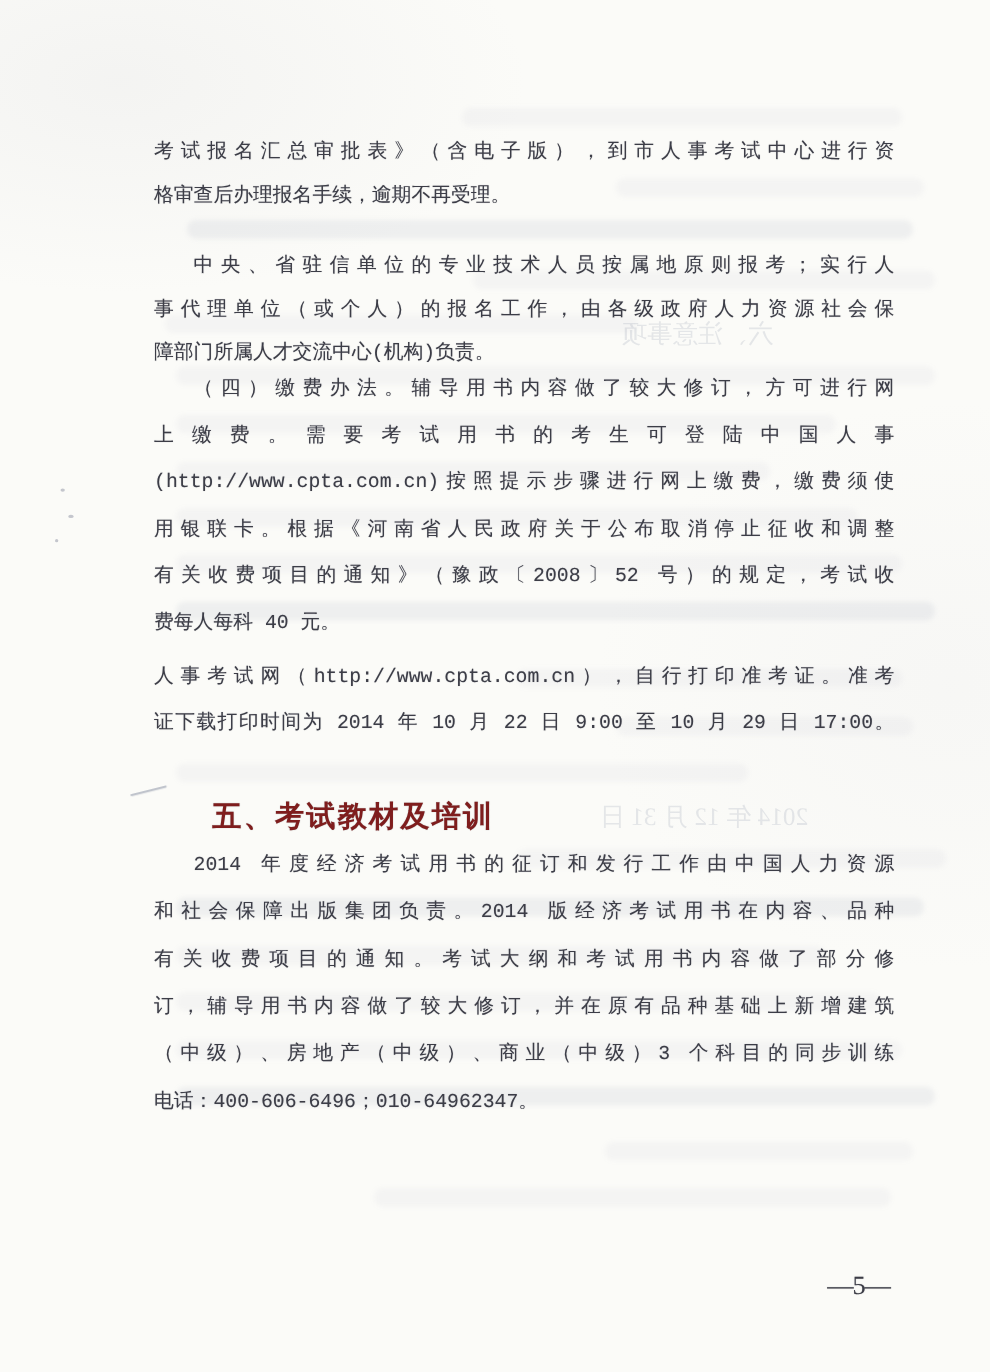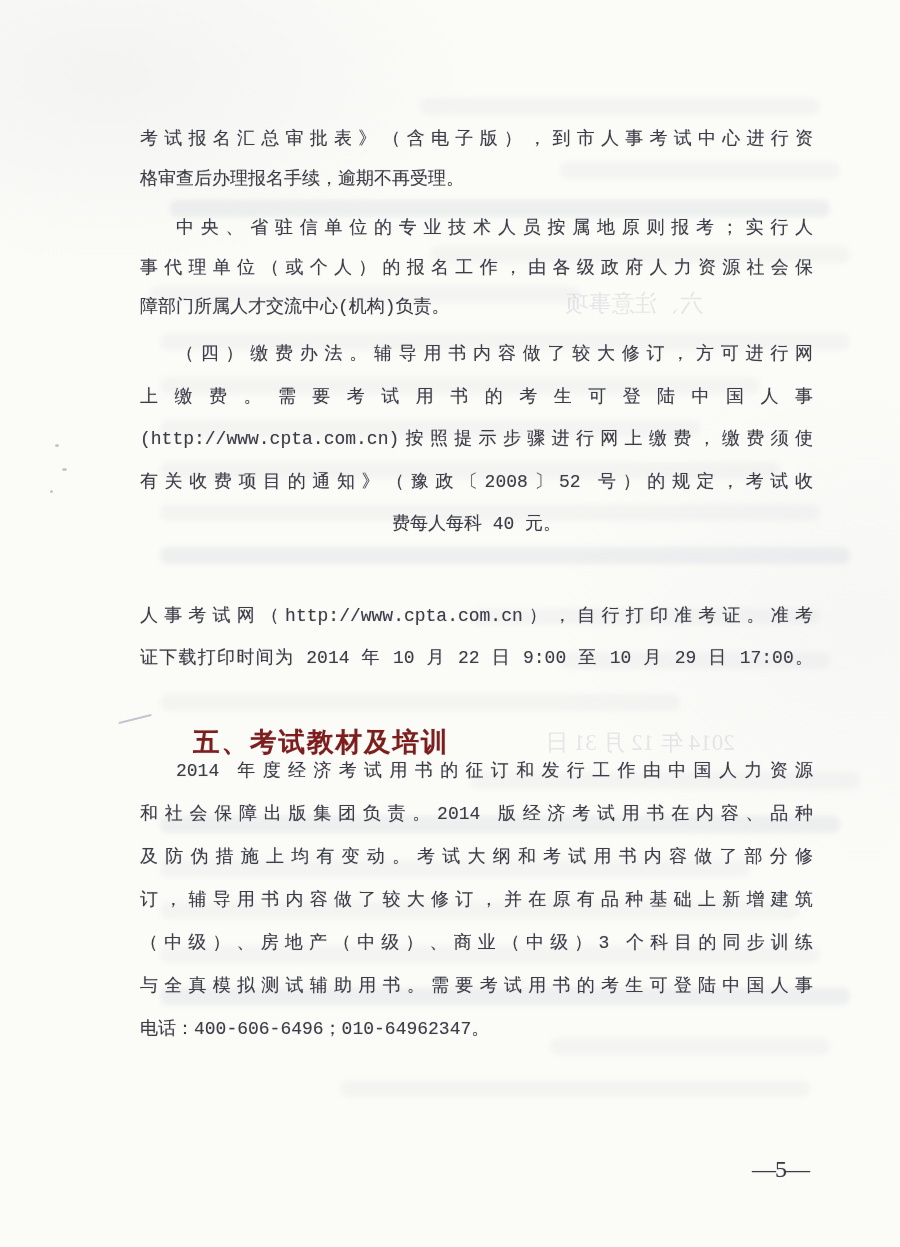--- a/index.html
+++ b/index.html
@@ -17,31 +17,31 @@
   .para{position:absolute;left:0;width:673px;color:#3c3d47;}
   .line{
     font-size:18px;
     white-space:normal;
     text-shadow:0 0 1px rgba(60,62,75,0.35);
     font-family:Liberation Mono, monospace;
   }
   .just{text-align:justify;text-align-last:justify;}
   .ind{text-indent:2em;}
   #para-continuation{top:120px;}  #para-continuation .line{line-height:39.5px;}
-  #para-agency{top:209px;}        #para-agency .line{line-height:39.5px;}
-  #para-payment{top:333px;}       #para-payment .line{line-height:42.6px;text-align:center;}
+  #para-agency{top:223px;}        #para-agency .line{line-height:39.5px;}
+  #para-payment{top:333px;}       #para-payment .line{line-height:42.6px;}
   #para-admission-ticket{top:595px;} #para-admission-ticket .line{line-height:42.2px;}
   #heading-section-5{
     top:722px;position:absolute;left:0;width:673px;
     font-family:"Liberation Sans", sans-serif;
     font-weight:700;font-size:26.5px;line-height:40px;
     color:#7f1d1d;text-indent:2em;letter-spacing:2px;
     text-shadow:0 0 1px rgba(44,45,53,0.4);
   }
-  #para-textbooks{top:750px;}     #para-textbooks .line{line-height:43px;}
+  #para-textbooks{top:766px;}     #para-textbooks .line{line-height:43px;}
   
   .pagenum{
     position:absolute;left:752px;top:1156px;
     font-size:24px;color:#3c3d47;letter-spacing:-1px;
     text-shadow:0 0 1px rgba(60,62,75,0.35);
   }
   
   .streak{
     position:absolute;height:17px;border-radius:8px;
     background:rgba(115,125,155,0.05);
@@ -104,35 +104,35 @@
     </div>
     <div id="para-agency" class="para">
       <div class="line just ind">中央、省驻信单位的专业技术人员按属地原则报考；实行人</div>
       <div class="line just">事代理单位（或个人）的报名工作，由各级政府人力资源社会保</div>
       <div class="line">障部门所属人才交流中心(机构)负责。</div>
     </div>
     <div id="para-payment" class="para">
       <div class="line just ind">（四）缴费办法。辅导用书内容做了较大修订，方可进行网</div>
       <div class="line just">上缴费。需要考试用书的考生可登陆中国人事</div>
       <div class="line just">(http://www.cpta.com.cn)按照提示步骤进行网上缴费，缴费须使</div>
+      <div class="line just">用银联卡。根据《河南省人民政府关于公布取消停止征收和调整</div>
       <div class="line just">有关收费项目的通知》（豫政〔2008〕52 号）的规定，考试收</div>
       <div class="line">费每人每科 40 元。</div>
     </div>
     <div id="para-admission-ticket" class="para">
       <div class="line just">人事考试网（http://www.cpta.com.cn），自行打印准考证。准考</div>
       <div class="line just">证下载打印时间为 2014 年 10 月 22 日 9:00 至 10 月 29 日 17:00。</div>
     </div>
     <div id="heading-section-5">五、考试教材及培训</div>
     <div id="para-textbooks" class="para">
       <div class="line just ind">2014 年度经济考试用书的征订和发行工作由中国人力资源</div>
       <div class="line just">和社会保障出版集团负责。2014 版经济考试用书在内容、品种</div>
-      <div class="line just">及防伪措施上均有变动。考试大纲和考试用书内容做了部分修</div>
+      <div class="line just">有关收费项目的通知。考试大纲和考试用书内容做了部分修</div>
       <div class="line just">订，辅导用书内容做了较大修订，并在原有品种基础上新增建筑</div>
       <div class="line just">（中级）、房地产（中级）、商业（中级）3 个科目的同步训练</div>
-      <div class="line just">与全真模拟测试辅助用书。需要考试用书的考生可登陆中国人事</div>
       <div class="line">电话：400-606-6496；010-64962347。</div>
     </div>
   </div>
 
 <div id="ghost-layer">
     <div id="ghost-section-six" class="ghost">六、注意事项</div>
     <div id="ghost-date" class="ghost">2014 年 12 月 31 日</div>
   </div>
 
 <div class="pagenum">—5—</div>

